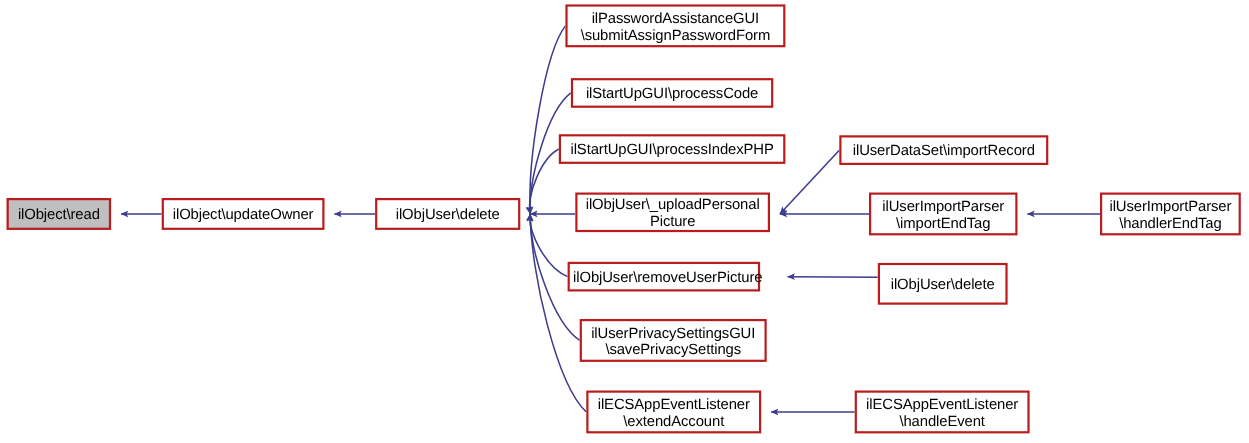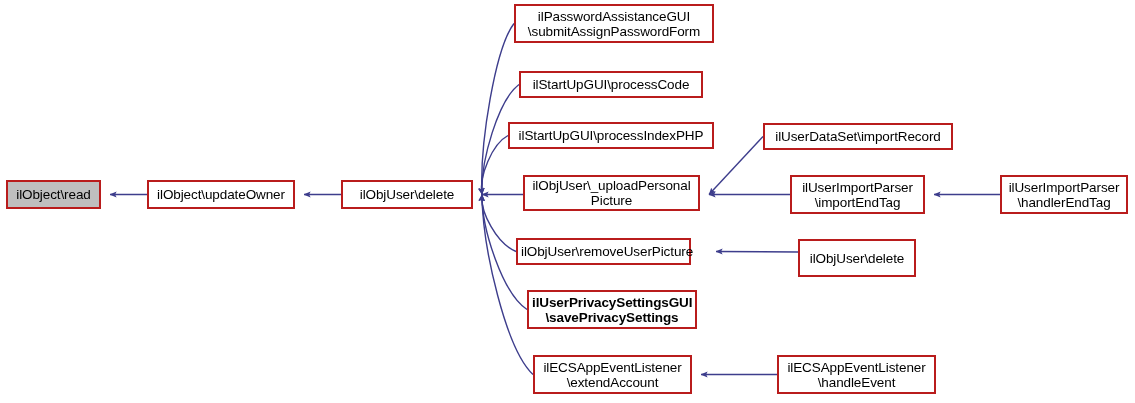--- a/index.html
+++ b/index.html
@@ -79,21 +79,21 @@
 <div class="node current" style="left: 6px; top: 180px; width: 95px; height: 29px;"><span class="node-label">ilObject\read</span></div>
     <div class="node" style="left: 147px; top: 180px; width: 148px; height: 29px;"><span class="node-label">ilObject\updateOwner</span></div>
     <div class="node" style="left: 341px; top: 180px; width: 132px; height: 29px;"><span class="node-label">ilObjUser\delete</span></div>
     <div class="node" style="left: 514px; top: 4px; width: 200px; height: 39px;"><span class="node-label">ilPasswordAssistanceGUI
 \submitAssignPasswordForm</span></div>
     <div class="node" style="left: 519px; top: 71px; width: 184px; height: 27px;"><span class="node-label">ilStartUpGUI\processCode</span></div>
     <div class="node" style="left: 508px; top: 122px; width: 206px; height: 27px; justify-content: center;"><span class="node-label">ilStartUpGUI\processIndexPHP</span></div>
     <div class="node" style="left: 523px; top: 175px; width: 177px; height: 36px;"><span class="node-label">ilObjUser\_uploadPersonal
 Picture</span></div>
     <div class="node" style="left: 516px; top: 238px; width: 175px; height: 27px; text-align: right;"><span class="node-label">ilObjUser\removeUserPicture</span></div>
-    <div class="node" style="left: 527px; top: 290px; width: 170px; height: 39px; font-weight: bold;"><span class="node-label">ilUserPrivacySettingsGUI
+    <div class="node" style="left: 527px; top: 290px; width: 170px; height: 39px;"><span class="node-label">ilUserPrivacySettingsGUI
 \savePrivacySettings</span></div>
     <div class="node" style="left: 533px; top: 355px; width: 159px; height: 39px;"><span class="node-label">ilECSAppEventListener
 \extendAccount</span></div>
     <div class="node" style="left: 763px; top: 123px; width: 190px; height: 27px;"><span class="node-label">ilUserDataSet\importRecord</span></div>
     <div class="node" style="left: 790px; top: 175px; width: 135px; height: 39px;"><span class="node-label">ilUserImportParser
 \importEndTag</span></div>
     <div class="node" style="left: 798px; top: 239px; width: 118px; height: 38px;"><span class="node-label">ilObjUser\delete</span></div>
     <div class="node" style="left: 777px; top: 355px; width: 159px; height: 39px;"><span class="node-label">ilECSAppEventListener
 \handleEvent</span></div>
     <div class="node" style="left: 1000px; top: 175px; width: 128px; height: 39px;"><span class="node-label">ilUserImportParser

